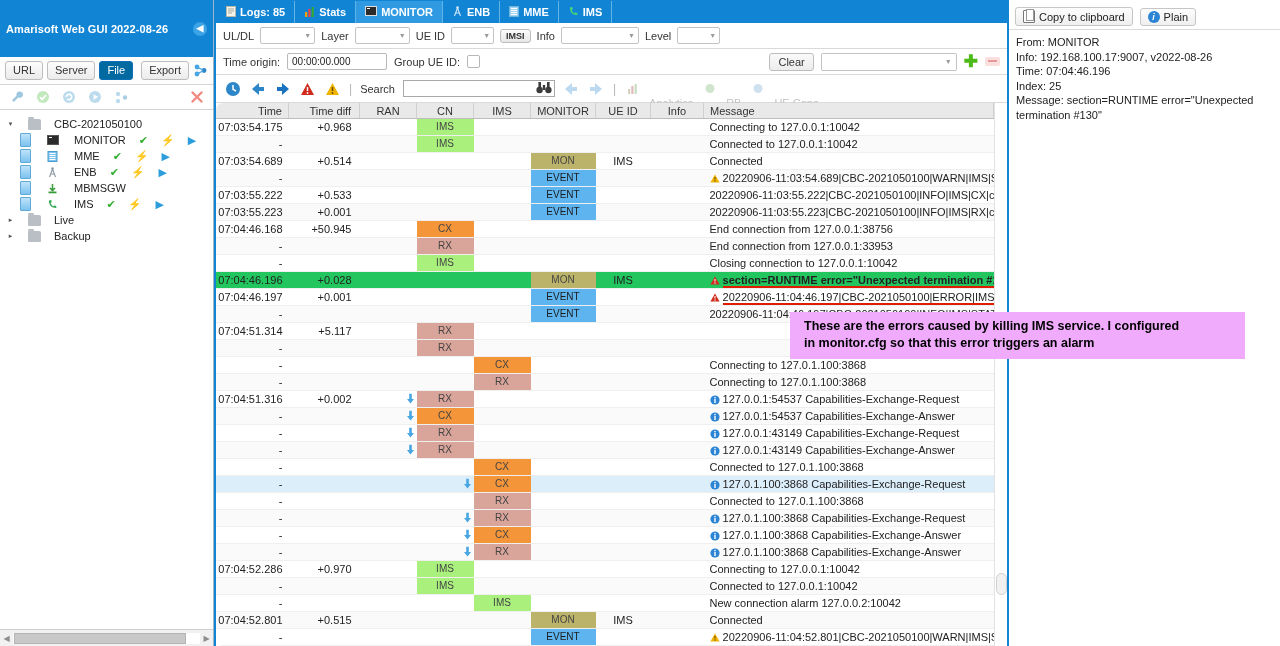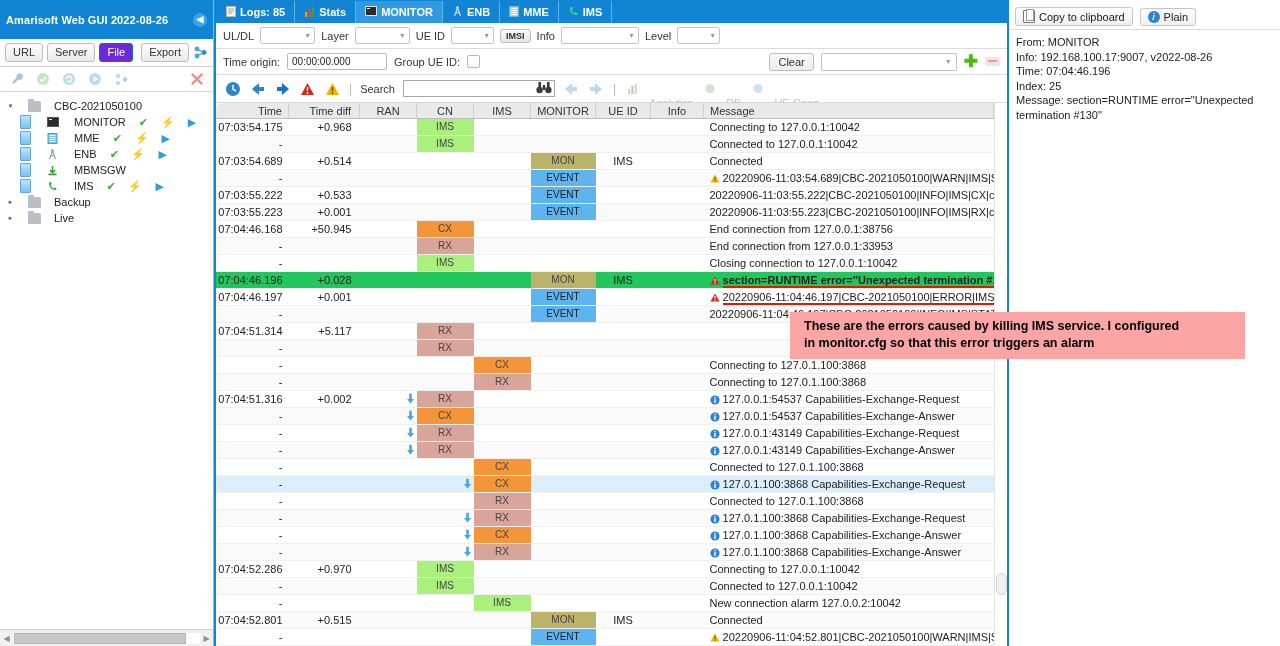--- a/index.html
+++ b/index.html
@@ -7,30 +7,30 @@
     width:1280px;height:646px;overflow:hidden;
     font-family:"Liberation Sans",sans-serif;font-size:11px;color:#222;
     background:#fff;
   }
   .app{position:relative;width:1280px;height:646px;display:flex;}
 
   
   .left{width:214px;height:646px;box-sizing:border-box;background:#fff;
         border-right:1px solid #9fb6c8;display:flex;flex-direction:column;}
   .left-title{height:23px;background:#1184d4;color:#fff;font-weight:bold;font-size:11px;
-      display:flex;align-items:center;padding:8px 6px;justify-content:space-between;}
+      display:flex;align-items:center;padding:17px 6px;justify-content:space-between;}
   .left-title .ttl{letter-spacing:.1px;}
   .collapse-ico{width:14px;height:14px;border-radius:50%;background:#3ba3e6;
       display:flex;align-items:center;justify-content:center;color:#fff;font-size:9px;line-height:1;}
   .left-btnbar{height:27px;border-bottom:1px solid #d4d4d4;background:#fdfdfd;
       display:flex;align-items:center;padding:0 5px;gap:4px;}
   .btn{
       border:1px solid #bdbdbd;background:linear-gradient(#fdfdfd,#ebebeb);
       border-radius:3px;padding:2px 7px;font-size:11px;color:#333;cursor:default;line-height:13px;}
-  .btn.active{background:#6d28d9;border-color:#0d6fb3;color:#fff;}
+  .btn.active{background:#0369a1;border-color:#0d6fb3;color:#fff;}
   .spacer{flex:1;}
   .tiny-ico{width:17px;height:15px;display:inline-flex;align-items:center;justify-content:center;}
   .left-iconbar{height:24px;border-bottom:1px solid #d4d4d4;background:#fff;
       display:flex;align-items:center;padding:0 8px;gap:9px;}
   .tree{flex:1;overflow:hidden;padding:6px 0 0 4px;background:#fff;}
   .tnode{display:flex;align-items:center;gap:13px;height:16px;font-size:11px;padding-left:2px;}
   .tnode.lvl1{padding-left:16px;}
   .arrow{width:9px;color:#555;font-size:7px;display:inline-block;text-align:center;}
   .folder{width:13px;height:11px;background:#b9bfc4;border-radius:1px 2px 1px 1px;position:relative;display:inline-block;}
   .folder:after{content:"";position:absolute;left:0;top:-2px;width:6px;height:2px;background:#b9bfc4;border-radius:1px;}
@@ -100,21 +100,21 @@
   .b-event{background:#5eb4ef;color:#1c1c1c;}
   .b-mon{background:#bcb36b;}
   .b-cx{background:#f49539;}
   .b-rx{background:#d9a59b;}
   .underline-red{border-bottom:2px solid #e01b00;}
 
   .vscroll{width:12px;background:#fff;border-left:1px solid #e2e2e2;position:relative;}
   .vthumb{position:absolute;right:0;width:11px;height:22px;background:#f1f1f1;border:1px solid #cfcfcf;box-sizing:border-box;border-radius:6px;}
 
   
-  .callout{position:absolute;left:574px;top:312px;width:455px;background:#fca5a5;
+  .callout{position:absolute;left:574px;top:312px;width:455px;background:#f0abfc;
       color:#000;font-weight:bold;font-size:12.5px;line-height:17px;padding:6px 9px 7px 14px;box-sizing:border-box;z-index:40;}
 
   
   .right{flex:1;height:646px;background:#fff;display:flex;flex-direction:column;}
   .rbar{height:25px;display:flex;align-items:center;gap:7px;padding:4px 6px 0 6px;}
   .rbtn{border:1px solid #c6c6c6;background:linear-gradient(#fdfdfd,#efefef);border-radius:3px;
       padding:2px 7px;font-size:11px;color:#222;display:flex;align-items:center;gap:4px;}
   .clipico{width:10px;height:11px;border:1px solid #777;border-radius:1px;display:inline-block;position:relative;background:#fff;}
   .clipico:after{content:"";position:absolute;left:2px;top:-2px;width:6px;height:10px;border:1px solid #999;background:#fff;}
   .iico{width:12px;height:12px;border-radius:50%;background:#2b84d4;color:#fff;font-size:9px;font-weight:bold;
@@ -257,27 +257,27 @@
           </span>
         <span>IMS</span>
         <span class="grn">✔</span>
         <span class="bolt">⚡</span>
         <span class="play">▶</span>
       </div>
 
       <div class="tnode">
         <span class="arrow">▸</span>
         <span class="folder"></span>
-        <span>Backup</span>
+        <span>Live</span>
       </div>
 
       <div class="tnode">
         <span class="arrow">▸</span>
         <span class="folder"></span>
-        <span>Live</span>
+        <span>Backup</span>
       </div>
     </div>
 
     <div class="leftscroll">
       <span class="lsArrow">◀</span>
       <div class="lsTrack">
           <div class="lsThumb"></div>
         </div>
       <span class="lsArrow">▶</span>
     </div>

